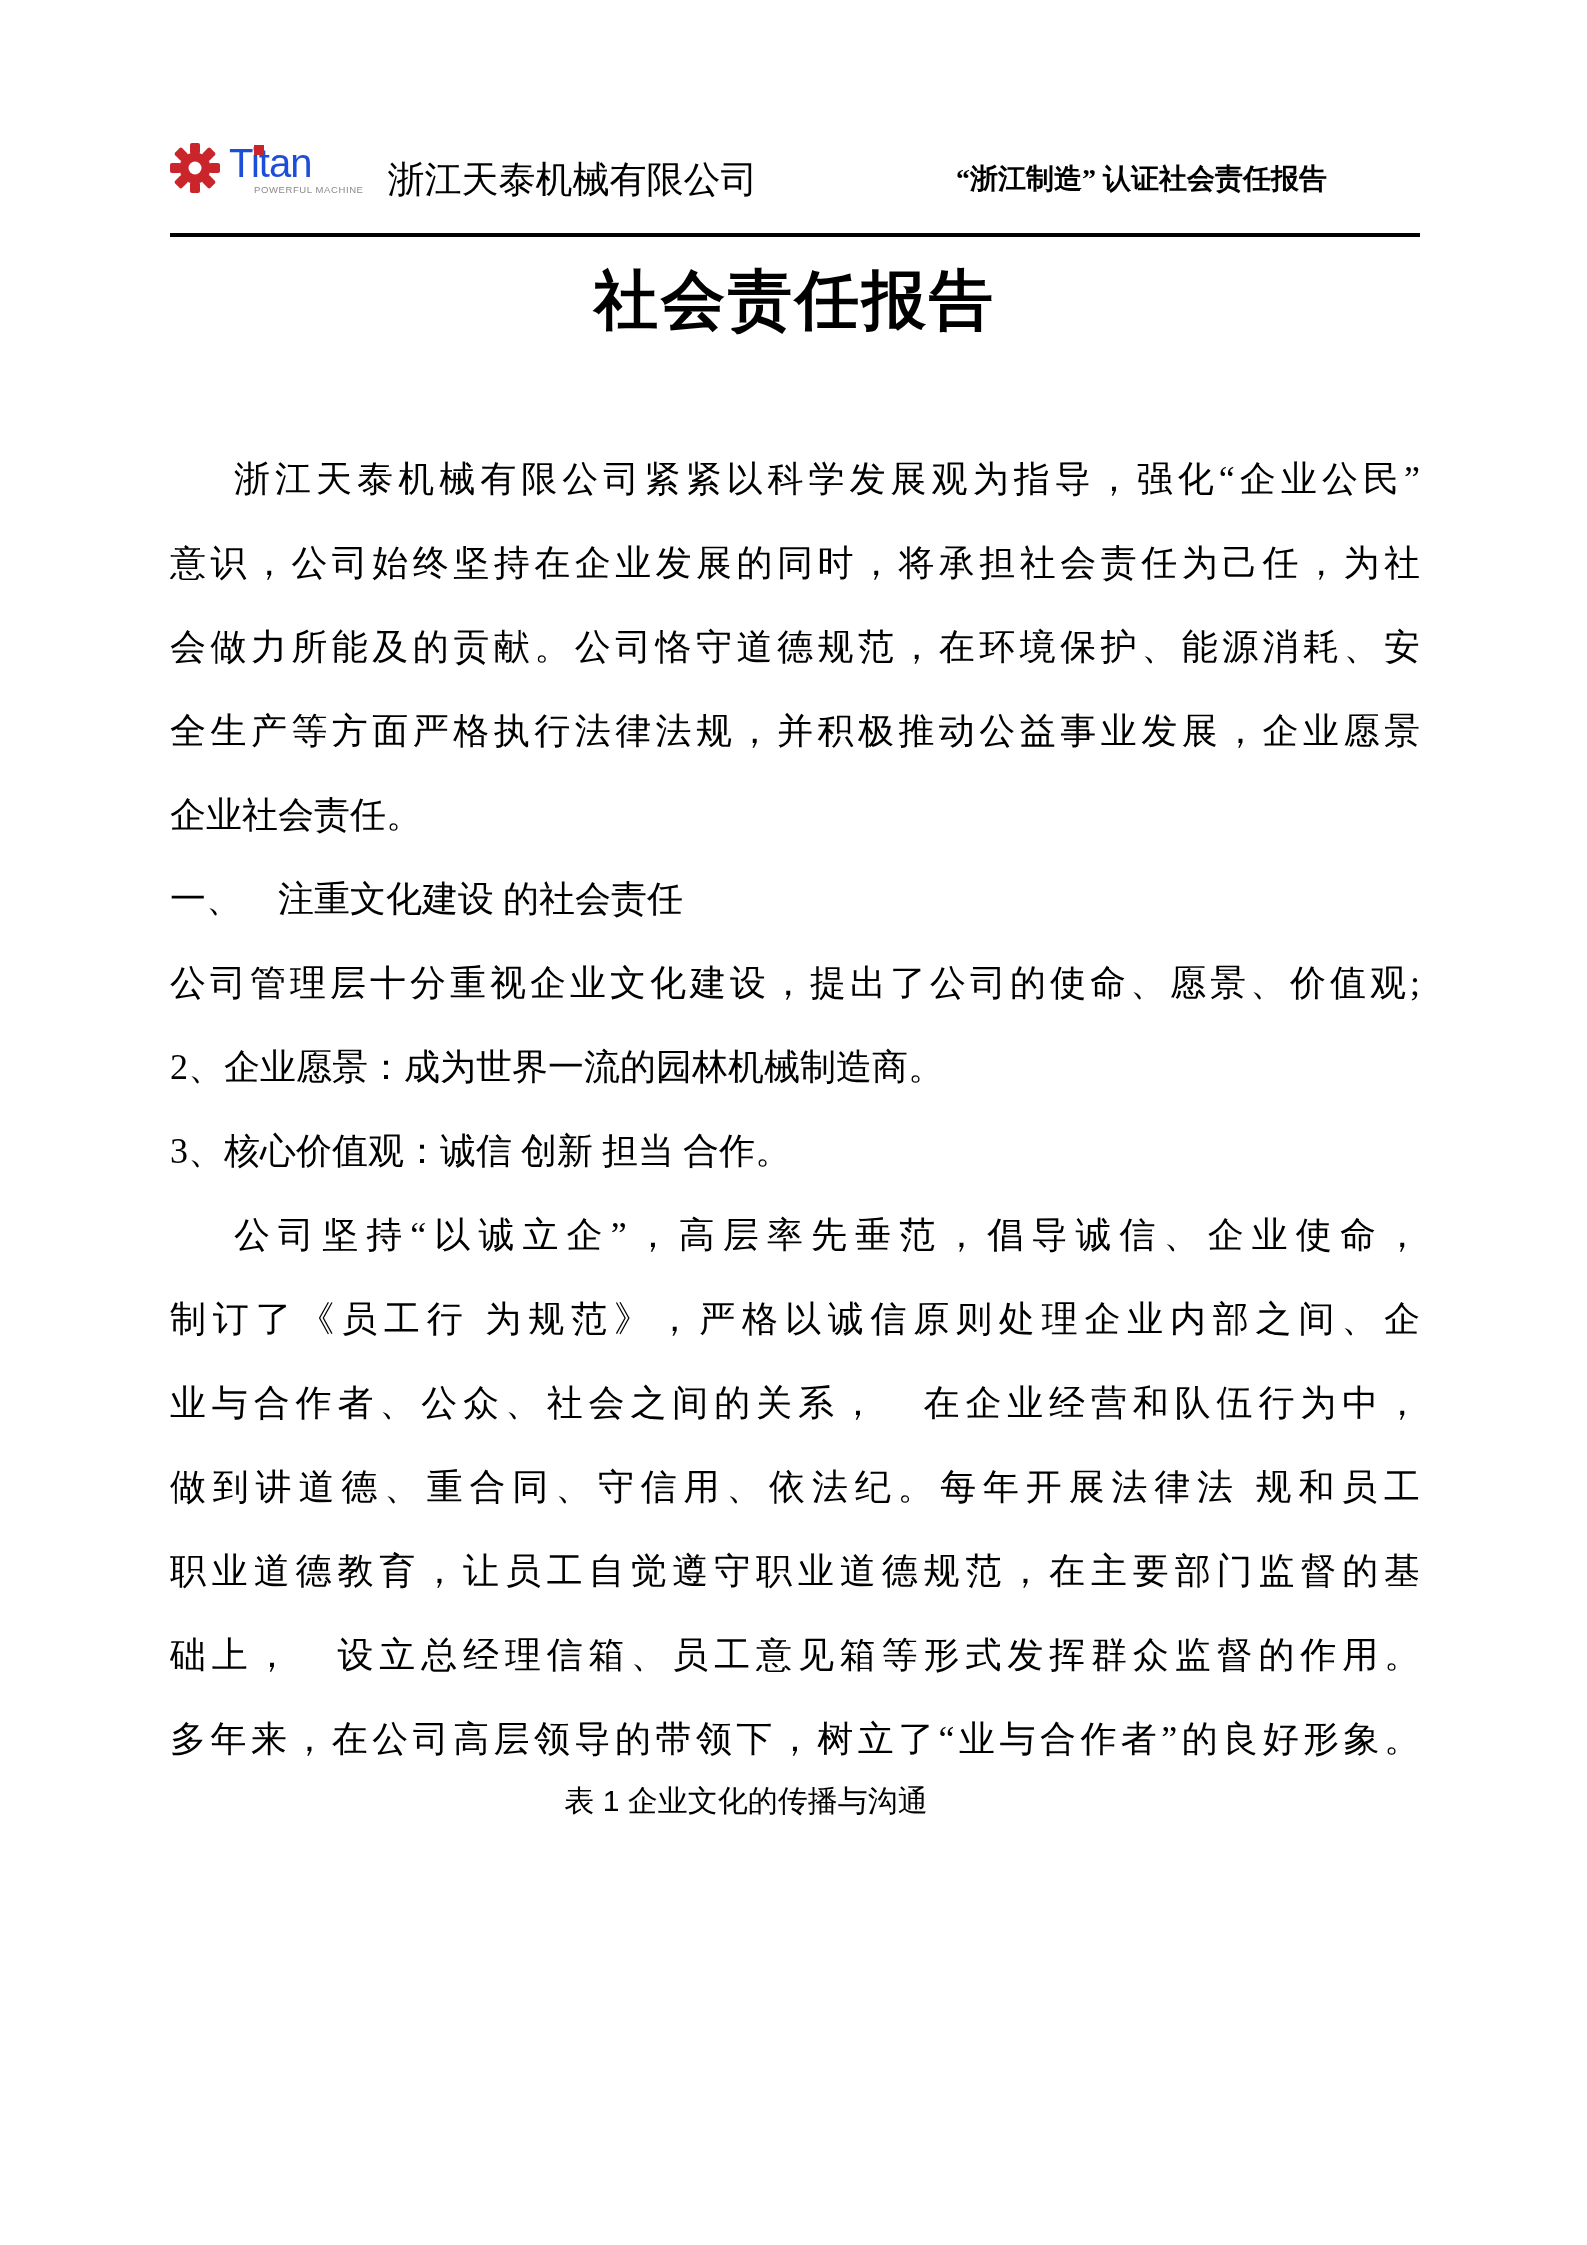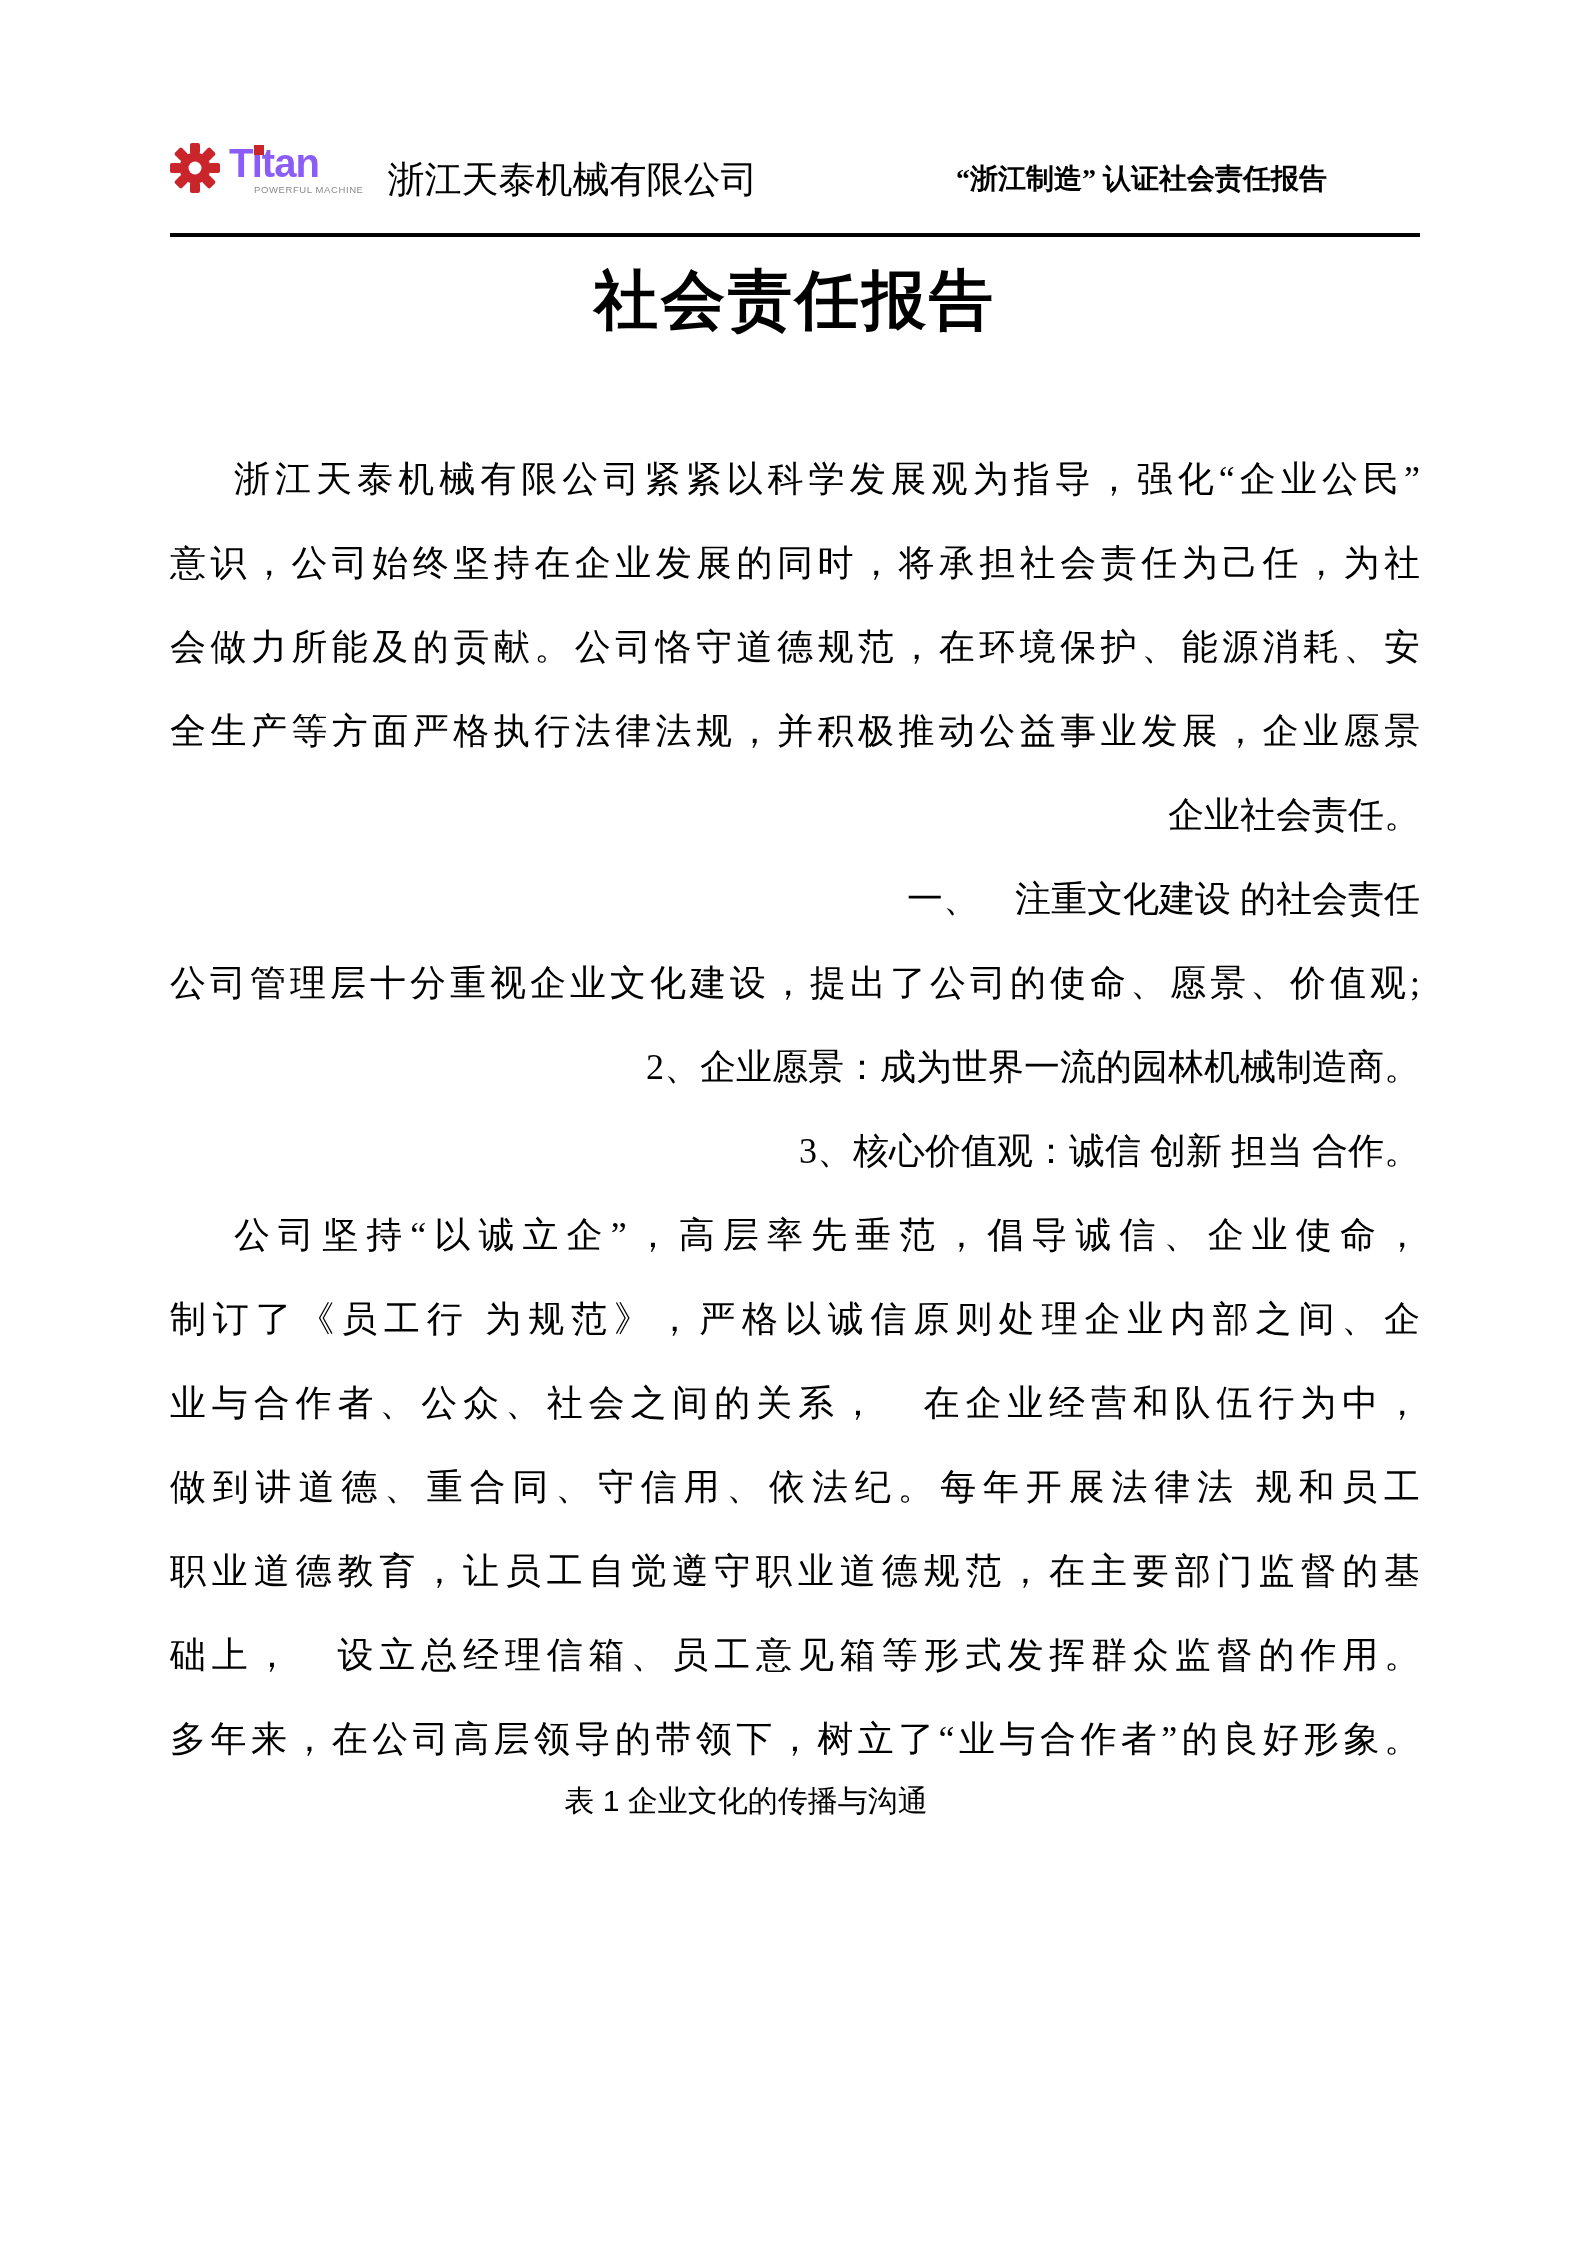--- a/index.html
+++ b/index.html
@@ -14,22 +14,22 @@
   }
   .page { padding: 0 167px 0 170px; }
 
   
   .header { display: flex; align-items: flex-end; margin-top: 125px; height: 78px; }
   .logo { display: flex; align-items: flex-start; margin-bottom: 8px; }
   .gear { width: 50px; height: 50px; display: block; }
   .logo-text { margin-left: 9px; }
   .brand {
     font-family: "Liberation Sans", "DejaVu Sans", sans-serif;
-    font-weight: 700; font-size: 40px; line-height: 40px;
-    letter-spacing: -1px; color: #8b5cf6;
+    font-weight: 400; font-size: 40px; line-height: 40px;
+    letter-spacing: -1px; color: #1d4ed8;
     position: relative; display: inline-block;
   }
   
   .brand::after {
     content: ""; position: absolute; left: 25px; top: 2px;
     width: 10px; height: 10px; background: #c9252b;
   }
   .tagline {
     font-family: "Liberation Sans", "DejaVu Sans", sans-serif;
     font-size: 9.5px; letter-spacing: 0.6px; color: #8a8a8a; margin-top: 1px;
@@ -41,21 +41,21 @@
   .divider { border-bottom: 4px solid #000; margin-top: 30px; }
 
   
   .doc-title {
     text-align: center; font-size: 64px; font-weight: 700;
     margin-top: 24px; line-height: 80px; letter-spacing: 3px;
   }
 
   
   .body-lines { margin-top: 96px; }
-  .line { font-size: 36px; height: 84px; line-height: 84px; text-align: right; }
+  .line { font-size: 36px; height: 84px; line-height: 84px; text-align: left; }
   .line.just {
     text-align: justify;
     text-align-last: justify;
     -moz-text-align-last: justify;
     text-justify: inter-character;
   }
   .line.indent { padding-left: 64px; }
 
   
   .caption {

